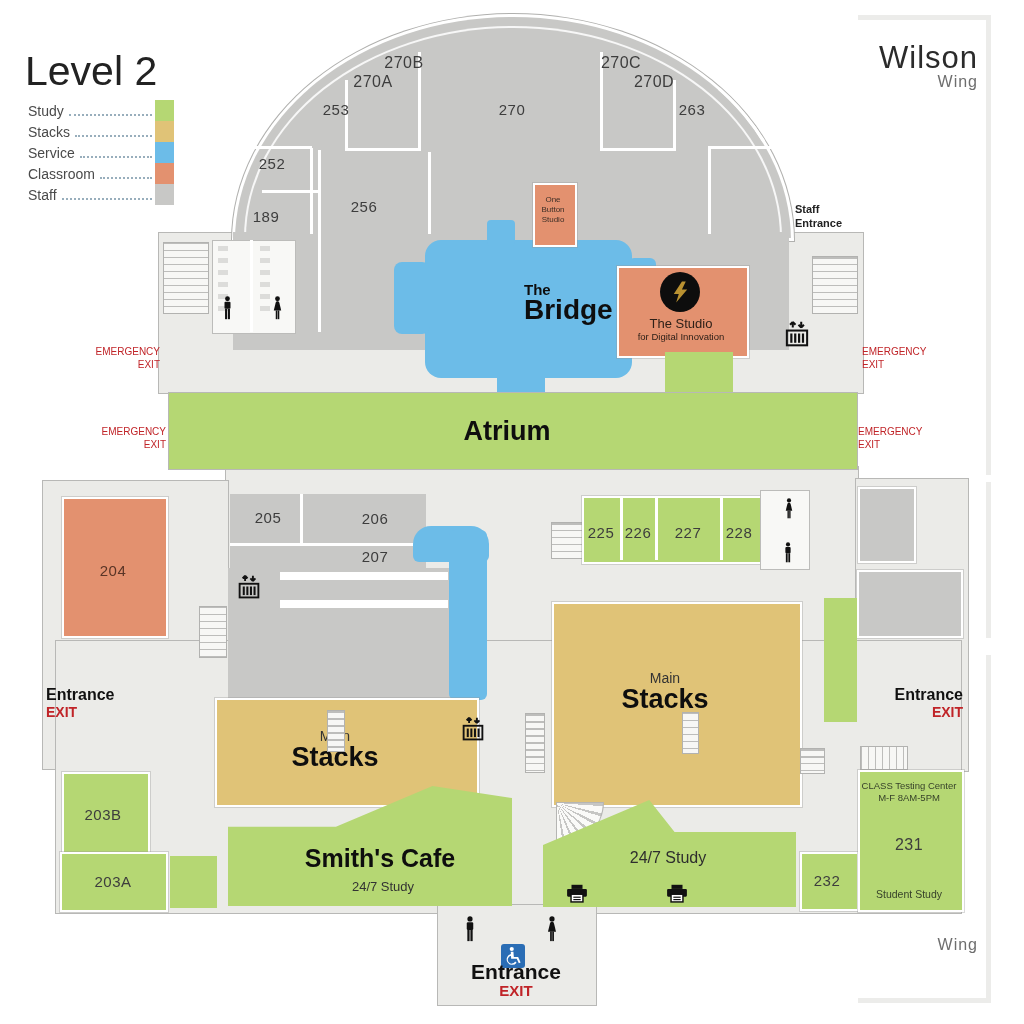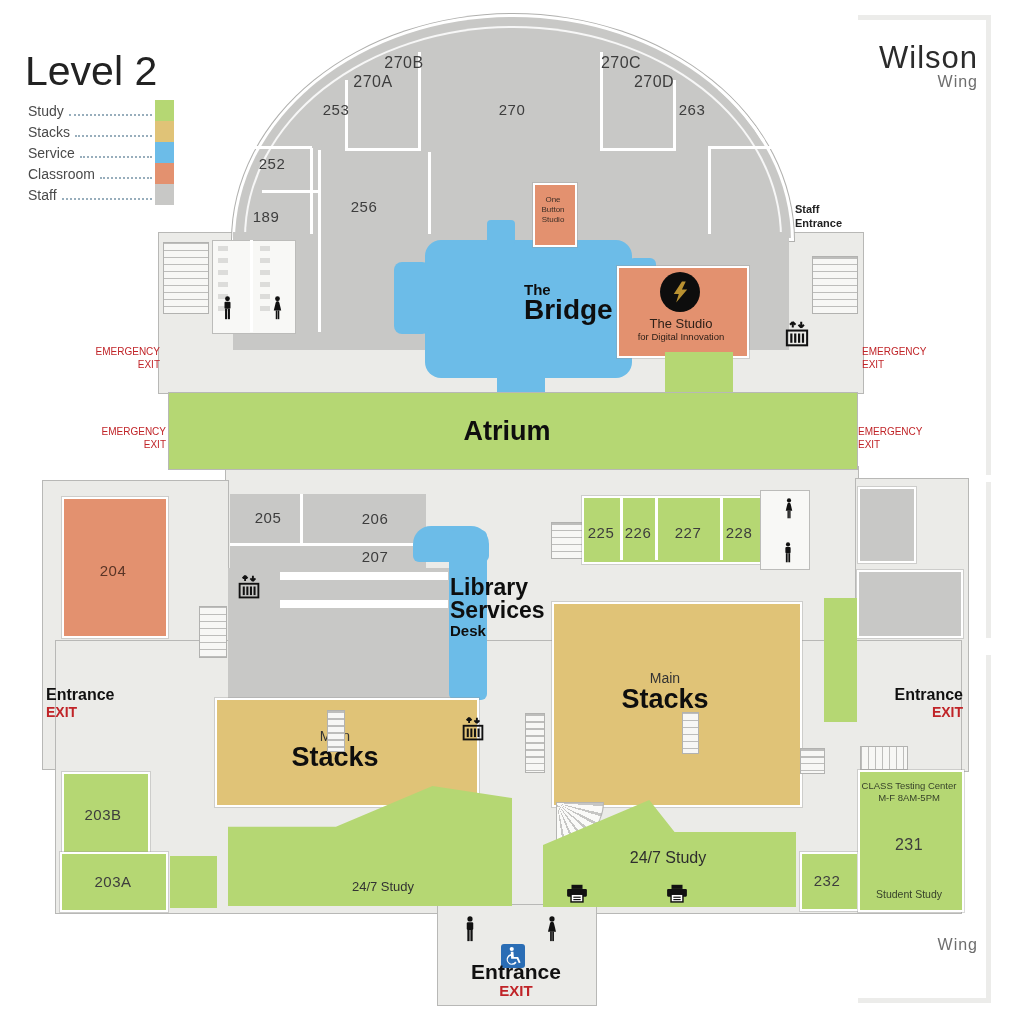--- a/index.html
+++ b/index.html
@@ -241,25 +241,20 @@
   <div class="abs staff" style="left:228px;top:568px;width:252px;height:130px;"></div>
   <div class="wall" style="left:280px;top:572px;width:168px;height:8px;"></div>
   <div class="wall" style="left:280px;top:600px;width:168px;height:8px;"></div>
   <svg class="icon" style="left:238px;top:574px;" width="22" height="25" viewBox="0 0 28 32">
       <use href="#icon-elevator"></use>
     </svg>
   <div class="st-v" style="left:199px;top:606px;width:26px;height:50px;"></div>
 
   <div class="abs service" style="left:413px;top:526px;width:76px;height:36px;border-radius:18px 18px 6px 6px;"></div>
   <div class="abs service" style="left:449px;top:530px;width:38px;height:170px;border-radius:6px;"></div>
-  <div class="biglabel" style="left:450px;top:576px;line-height:1.02;">
-    <div style="font-size:23px;">Library</div>
-    <div style="font-size:23px;">Services</div>
-    <div style="font-size:15px;">Desk</div>
-  </div>
   <div class="st-v" style="left:551px;top:522px;width:30px;height:35px;"></div>
 
   <div class="room study" style="left:582px;top:496px;width:176px;height:64px;"></div>
   <div class="wall" style="left:620px;top:496px;width:3px;height:64px;"></div>
   <div class="wall" style="left:655px;top:496px;width:3px;height:64px;"></div>
   <div class="wall" style="left:720px;top:496px;width:3px;height:64px;"></div>
   <div class="roomnum" style="left:601px;top:532px;">225</div>
   <div class="roomnum" style="left:638px;top:532px;">226</div>
   <div class="roomnum" style="left:688px;top:532px;">227</div>
   <div class="roomnum" style="left:739px;top:532px;">228</div>
@@ -311,20 +306,21 @@
   <div class="st-h" style="left:860px;top:746px;width:46px;height:22px;"></div>
   <div class="st-v" style="left:800px;top:748px;width:23px;height:24px;"></div>
 
   <div class="room study" style="left:62px;top:772px;width:84px;height:80px;"></div>
   <div class="roomnum" style="left:103px;top:814px;">203B</div>
   <div class="room study" style="left:60px;top:852px;width:104px;height:56px;"></div>
   <div class="roomnum" style="left:113px;top:881px;">203A</div>
   <div class="abs study" style="left:170px;top:856px;width:47px;height:52px;"></div>
 
   <div class="abs study" style="left:228px;top:786px;width:284px;height:120px;clip-path:polygon(0 34%,38% 34%,72% 0,100% 10%,100% 100%,0 100%);"></div>
+  <div class="biglabel center" style="left:380px;top:858px;font-size:25px;">Smith's Cafe</div>
   <div class="abs center" style="position:absolute;left:383px;top:886px;font-size:13px;color:#333;white-space:nowrap;">24/7 Study</div>
 
   <div class="abs study" style="left:543px;top:800px;width:253px;height:107px;clip-path:polygon(0 42%,42% 0,52% 30%,100% 30%,100% 100%,0 100%);"></div>
   <div class="abs center" style="position:absolute;left:668px;top:858px;font-size:16px;color:#2e2e2e;white-space:nowrap;">24/7 Study</div>
   <svg class="icon" style="left:566px;top:884px;" width="22" height="19" viewBox="0 0 24 20">
       <use href="#icon-printer"></use>
     </svg>
   <svg class="icon" style="left:666px;top:884px;" width="22" height="19" viewBox="0 0 24 20">
       <use href="#icon-printer"></use>
     </svg>

